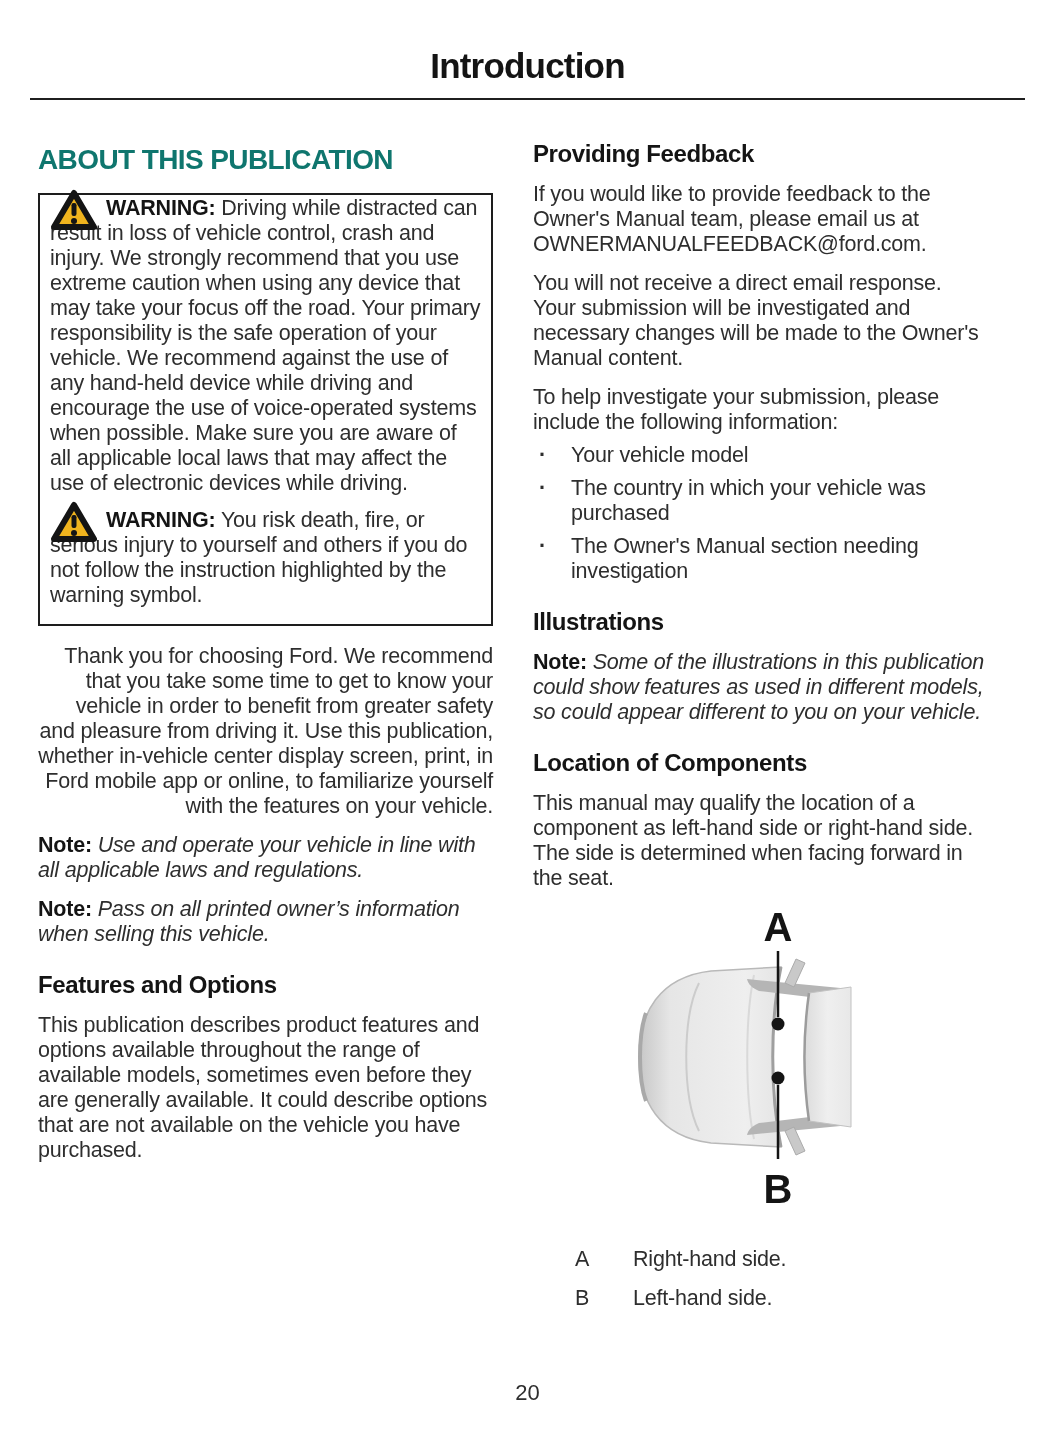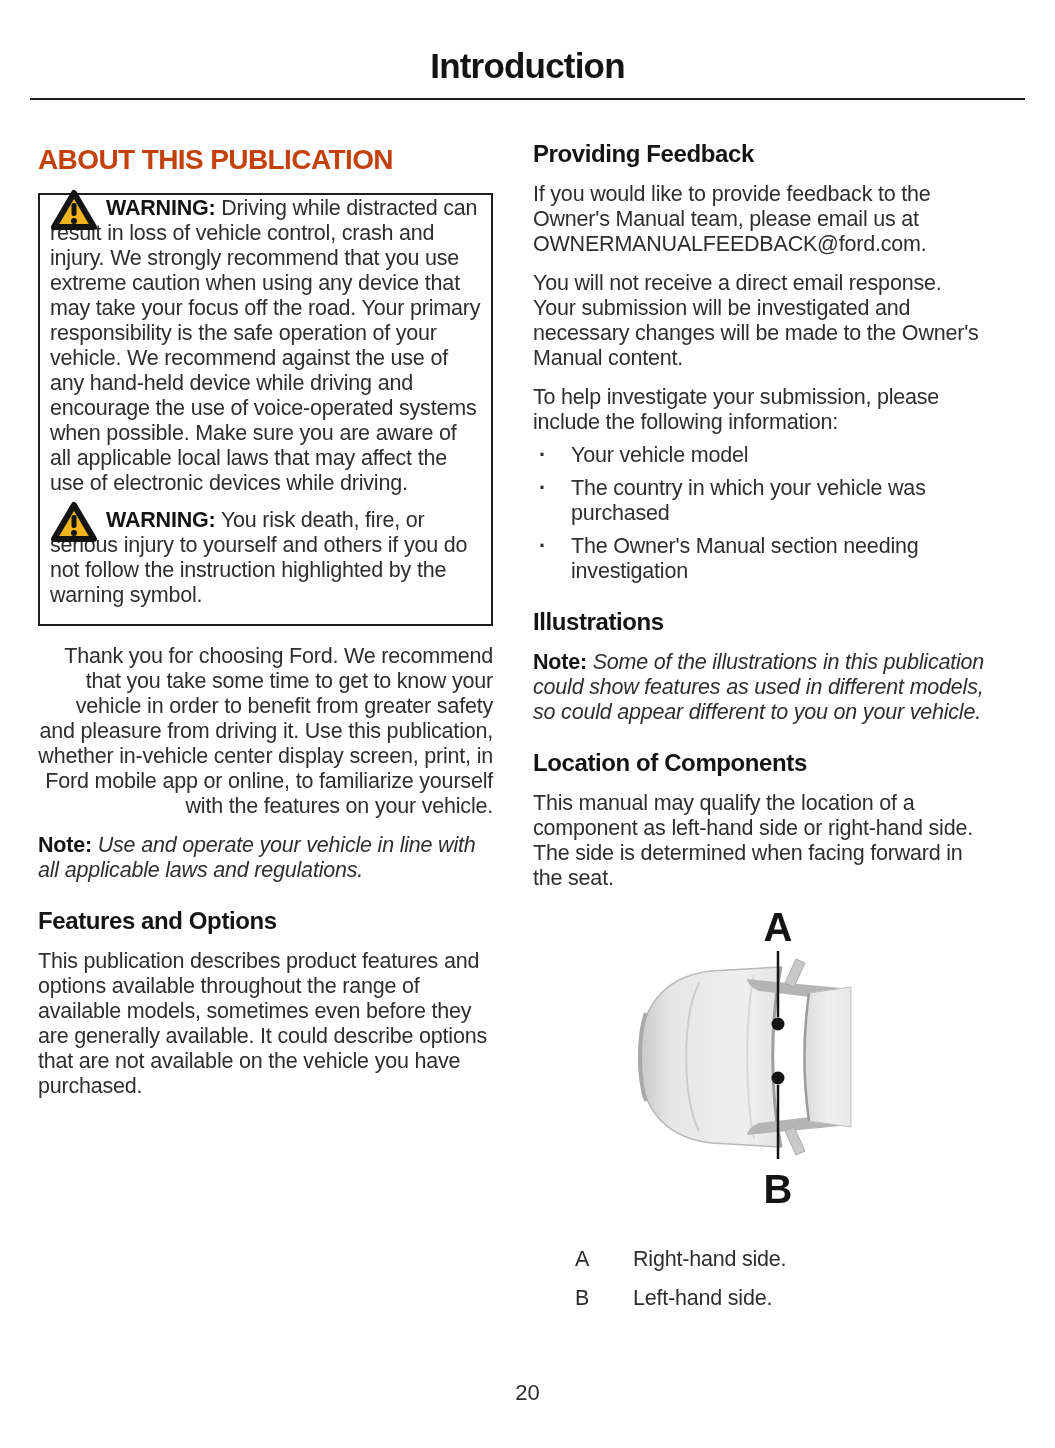--- a/index.html
+++ b/index.html
@@ -30,21 +30,21 @@
     display:flex;
     gap:40px;
     padding:40px 0 0 38px;
   }
   .col { width:455px; flex:0 0 455px; }
 
   h1.section-heading {
     font-size:28px;
     font-weight:bold;
     letter-spacing:-0.6px;
-    color:#c2410c;
+    color:#0f766e;
     margin:4px 0 14px 0;
   }
   h2.sub-heading {
     font-size:24px;
     font-weight:bold;
     letter-spacing:-0.4px;
     color:#141414;
     margin:24px 0 0 0;
   }
   h2.first { margin-top:0; }
@@ -158,20 +158,24 @@
           <span>You risk death, fire, or serious injury to yourself and others if you do not follow the instruction highlighted by the warning symbol.</span>
         </p>
       </div>
 
       <p class="body" style="margin-top:18px;text-align:right;">Thank you for choosing Ford.  We recommend that you take some time to get to know your vehicle in order to benefit from greater safety and pleasure from driving it.  Use this publication, whether in-vehicle center display screen, print, in Ford mobile app or online, to familiarize yourself with the features on your vehicle.</p>
 
       <p class="body">
         <span class="b">Note:</span>
         <span class="it">Use and operate your vehicle in line with all applicable laws and regulations.</span>
       </p>
+      <p class="body">
+        <span class="b">Note:</span>
+        <span class="it">Pass on all printed owner’s information when selling this vehicle.</span>
+      </p>
 
       <h2 class="sub-heading">Features and Options</h2>
       <p class="body">This publication describes product features and options available throughout the range of available models, sometimes even before they are generally available. It could describe options that are not available on the vehicle you have purchased.</p>
     </div>
 
     <div class="col">
       <h2 class="sub-heading first">Providing Feedback</h2>
 
       <p class="body">If you would like to provide feedback to the Owner's Manual team, please email us at OWNERMANUALFEEDBACK@ford.com.</p>
       <p class="body">You will not receive a direct email response. Your submission will be investigated and necessary changes will be made to the Owner's Manual content.</p>

